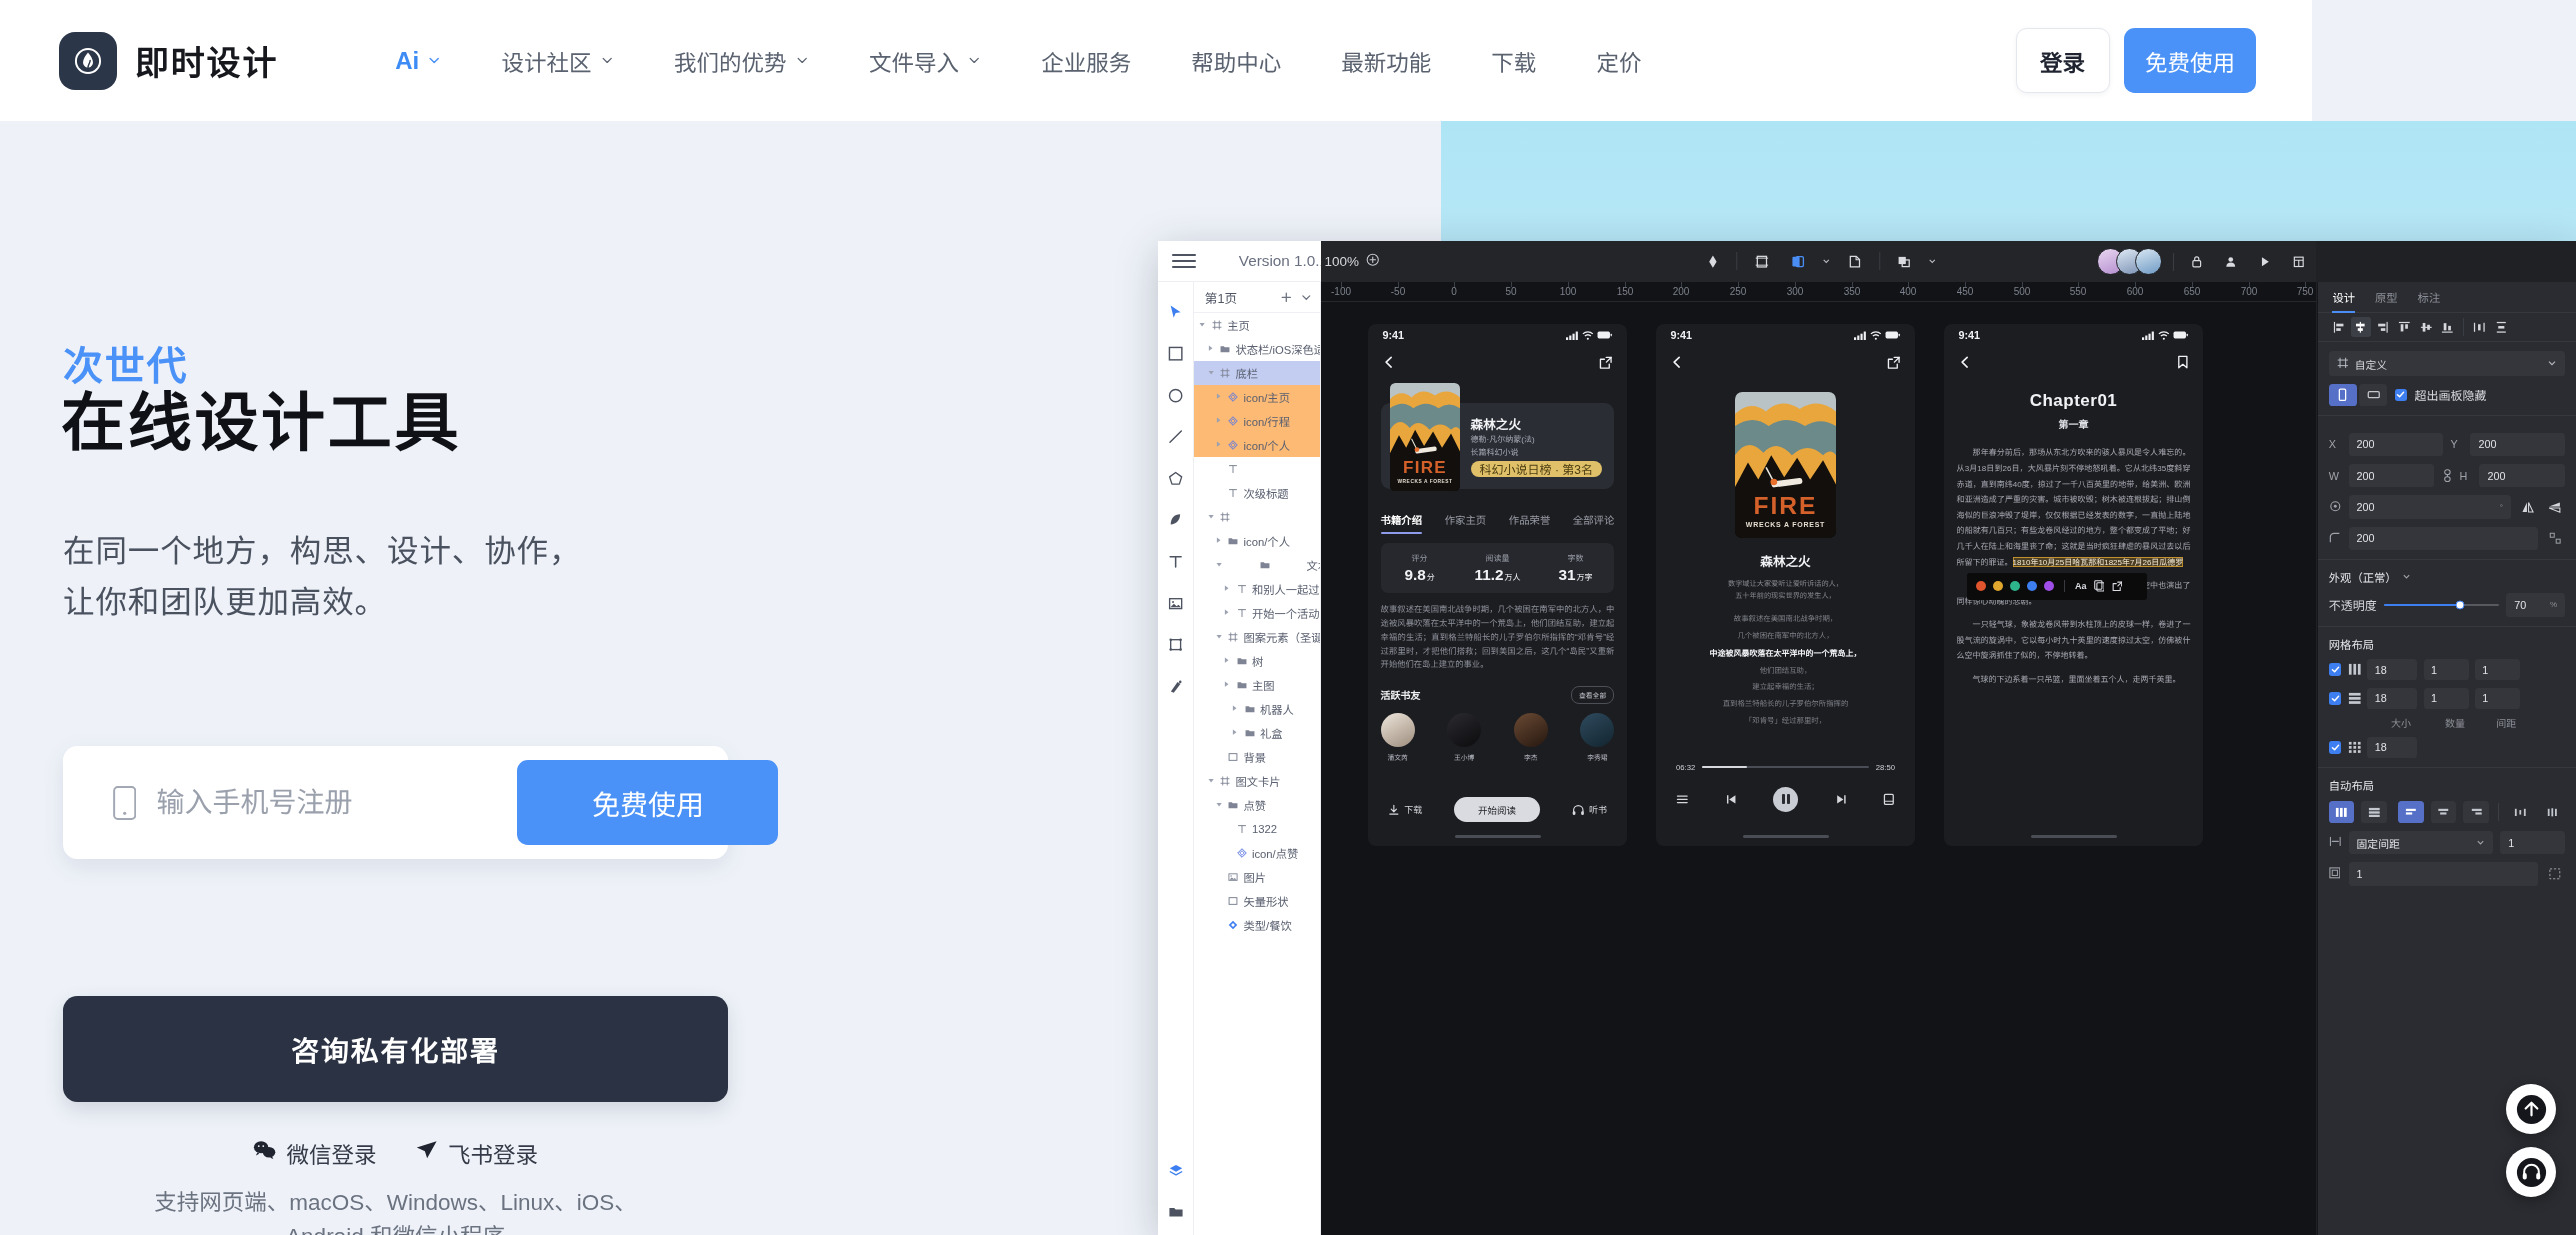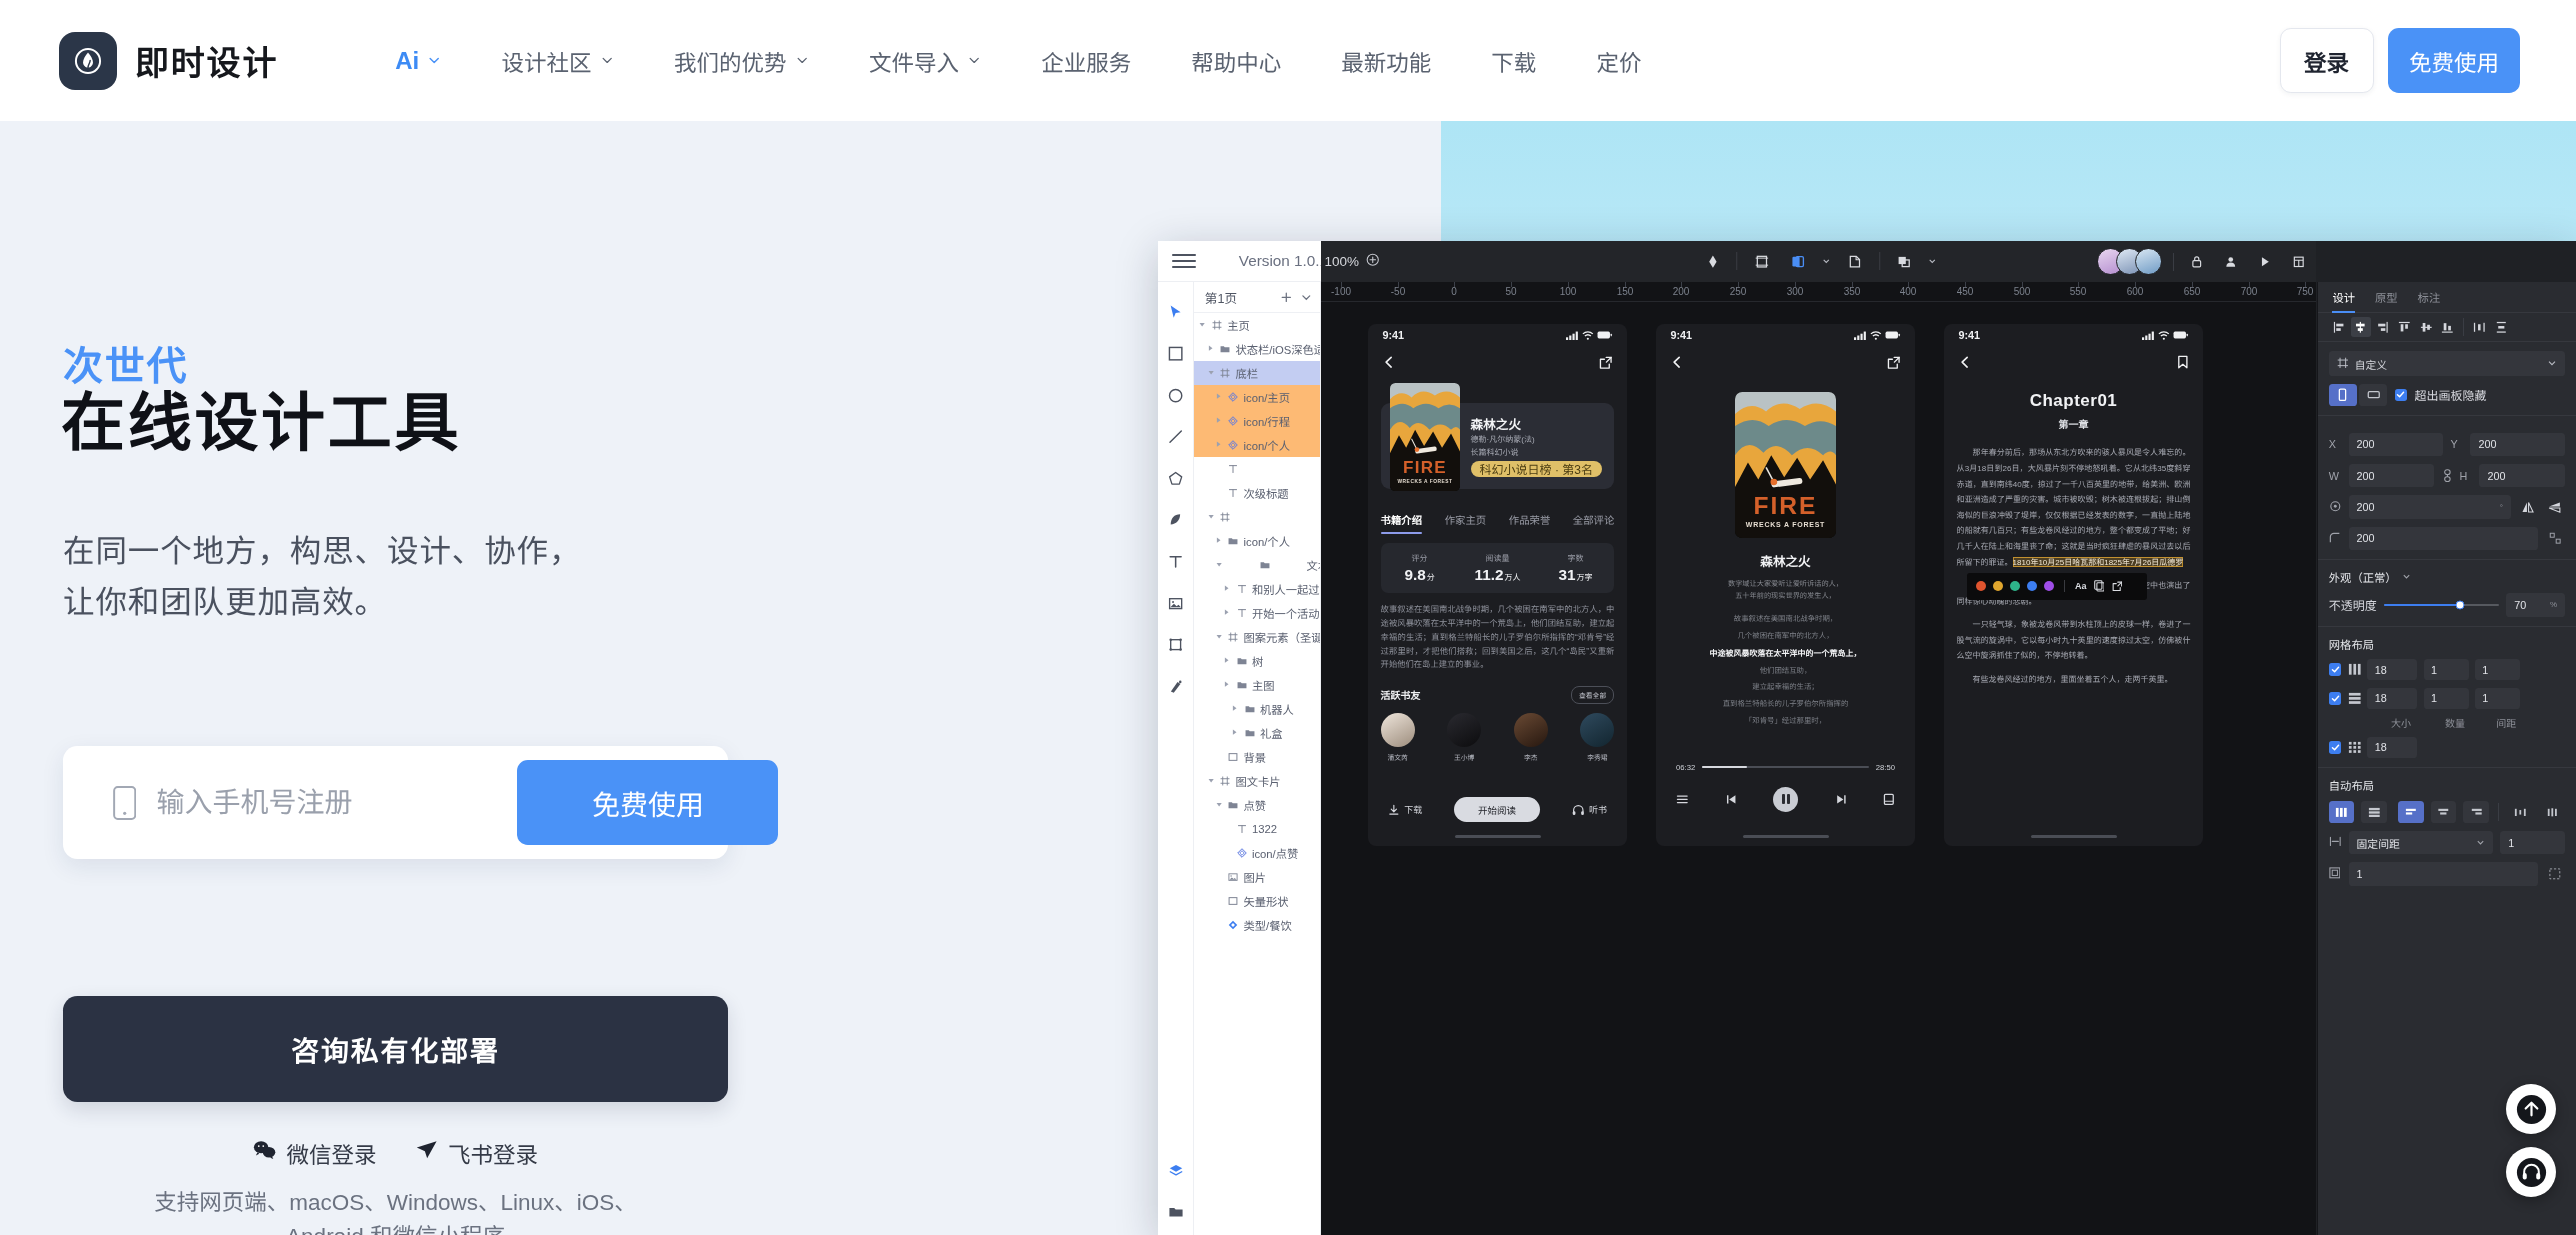--- a/index.html
+++ b/index.html
@@ -7,21 +7,21 @@
   html,body{width:2576px;height:1236px;overflow:hidden;}
   body{
     font-family:"Liberation Sans","DejaVu Sans",sans-serif;
     background:#eef2f8;
     color:#1f2430;
     -webkit-font-smoothing:antialiased;
   }
 
   
   #header{
-    position:absolute;left:0;top:0;width:2576px;height:121px;
+    position:absolute;left:0;top:0;width:2312px;height:121px;
     background:#ffffff;display:flex;align-items:center;z-index:40;
   }
   #brand{display:flex;align-items:center;gap:18px;margin-left:59px;}
   #brand-mark{
     width:58px;height:58px;border-radius:16px;background:#2b3648;
     display:flex;align-items:center;justify-content:center;flex:0 0 auto;
   }
   #brand-name{font-size:34px;font-weight:bold;letter-spacing:1.8px;color:#16181d;}
   #nav{display:flex;align-items:center;margin-left:117px;gap:0;}
   .nav-item{
@@ -1231,21 +1231,21 @@
               </svg></span>
         </div>
 
         <div class="ch-title">Chapter01</div>
         <div class="ch-sub">第一章</div>
 
         <div class="chapter-body">
           <p><span>那年春分前后，那场从东北方吹来的骇人暴风是令人难忘的。从3月18日到26日，大风暴片刻不停地怒吼着。它从北纬35度斜穿赤道，直到南纬40度，掠过了一千八百英里的地带，给美洲、欧洲和亚洲造成了严重的灾害。城市被吹毁；树木被连根拔起；排山倒海似的巨浪冲毁了堤岸，仅仅根据已经发表的数字，一直抛上陆地的船就有几百只；有些龙卷风经过的地方，整个都变成了平地；好几千人在陆上和海里丧了命；这就是当时疯狂肆虐的暴风过去以后所留下的罪证。</span><span class="hl">1810年10月25日哈瓦那和1825年7月26日瓜德罗</span></p>
           <p>就在这陆地和海洋上惨遭浩劫的时候，激荡的高空中也演出了同样惊心动魄的悲剧。</p>
           <p>一只轻气球，象被龙卷风带到水柱顶上的皮球一样，卷进了一股气流的旋涡中，它以每小时九十英里的速度掠过太空，仿佛被什么空中旋涡抓住了似的，不停地转着。</p>
-          <p>有些龙卷风经过的地方，里面坐着五个人，走两千英里。</p>
+          <p>气球的下边系着一只吊篮，里面坐着五个人，走两千英里。</p>
         </div>
 
         <div class="hl-toolbar">
           <span class="sw" style="background:#e0542e"></span>
           <span class="sw" style="background:#e0a62e"></span>
           <span class="sw" style="background:#2eb48a"></span>
           <span class="sw" style="background:#3d7ef0"></span>
           <span class="sw" style="background:#a04ee8"></span>
           <span class="hl-div"></span>
           <span class="hl-ic" style="font-weight:bold;">Aa</span>

